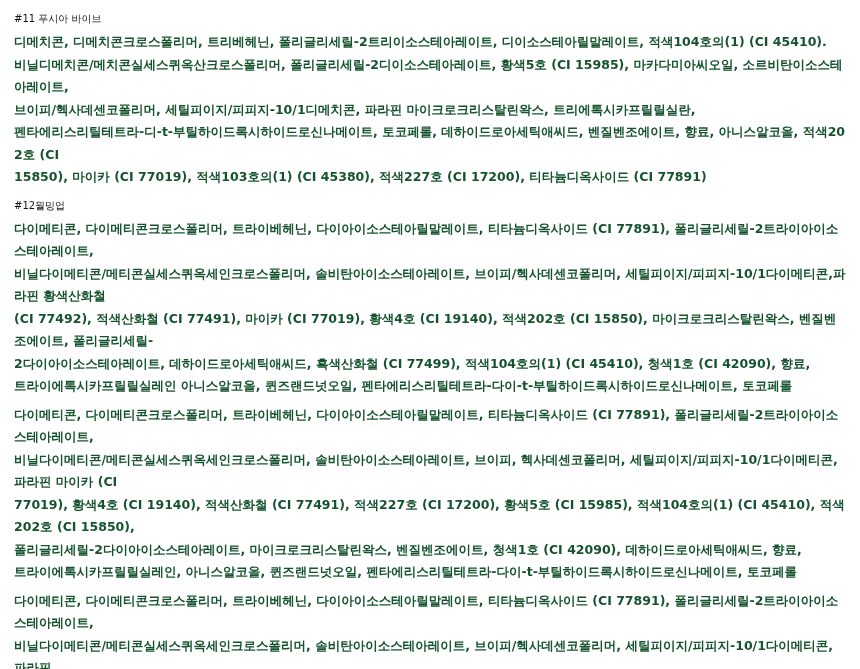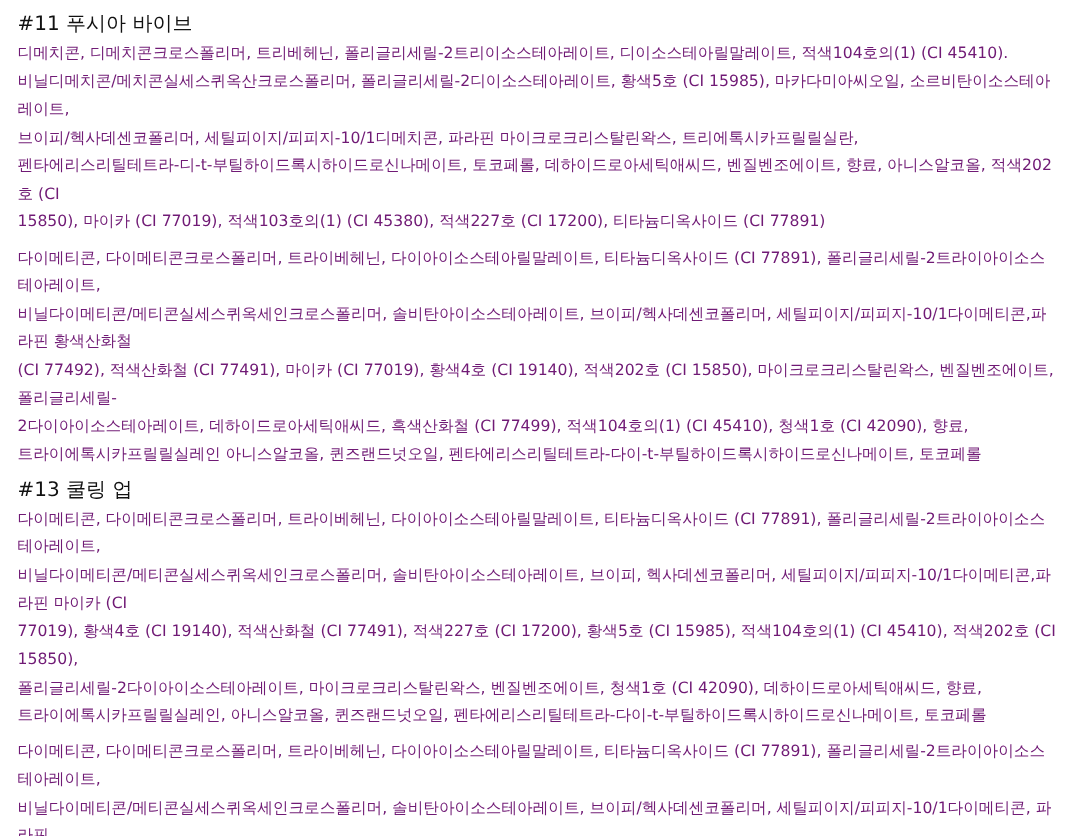--- a/index.html
+++ b/index.html
@@ -15,61 +15,61 @@
   }
   .page {
     width: 860px;
     box-sizing: border-box;
     padding: 8px 14px 10px 14px;
   }
   .section {
     margin: 0 0 6px 0;
   }
   .section-title {
-    font-size: 16px;
+    font-size: 10px;
     line-height: 22px;
     font-weight: 400;
     color: #111111;
     margin: 0 0 1px 0;
     white-space: pre-wrap;
   }
   .section-body {
     font-size: 12.5px;
     line-height: 22.5px;
-    font-weight: 400;
-    color: #701a75;
+    font-weight: 700;
+    color: #14532d;
     margin: 0;
     white-space: pre-wrap;
     word-break: break-all;
   }
 </style>
 </head>
 <body>
 
 <div class="page">
 
   <div class="section">
     <div class="section-title">#11 푸시아 바이브</div>
     <div class="section-body">디메치콘, 디메치콘크로스폴리머, 트리베헤닌, 폴리글리세릴-2트리이소스테아레이트, 디이소스테아릴말레이트, 적색104호의(1) (CI 45410).
 비닐디메치콘/메치콘실세스퀴옥산크로스폴리머, 폴리글리세릴-2디이소스테아레이트, 황색5호 (CI 15985), 마카다미아씨오일, 소르비탄이소스테아레이트,
 브이피/헥사데센코폴리머, 세틸피이지/피피지-10/1디메치콘, 파라핀 마이크로크리스탈린왁스, 트리에톡시카프릴릴실란,
 펜타에리스리틸테트라-디-t-부틸하이드록시하이드로신나메이트, 토코페롤, 데하이드로아세틱애씨드, 벤질벤조에이트, 향료, 아니스알코올, 적색202호 (CI
 15850), 마이카 (CI 77019), 적색103호의(1) (CI 45380), 적색227호 (CI 17200), 티타늄디옥사이드 (CI 77891)</div>
   </div>
 
   <div class="section">
+    <div class="section-title">#12월밍업</div>
     <div class="section-body">다이메티콘, 다이메티콘크로스폴리머, 트라이베헤닌, 다이아이소스테아릴말레이트, 티타늄디옥사이드 (CI 77891), 폴리글리세릴-2트라이아이소스테아레이트,
 비닐다이메티콘/메티콘실세스퀴옥세인크로스폴리머, 솔비탄아이소스테아레이트, 브이피/헥사데센코폴리머, 세틸피이지/피피지-10/1다이메티콘,파라핀 황색산화철
 (CI 77492), 적색산화철 (CI 77491), 마이카 (CI 77019), 황색4호 (CI 19140), 적색202호 (CI 15850), 마이크로크리스탈린왁스, 벤질벤조에이트, 폴리글리세릴-
 2다이아이소스테아레이트, 데하이드로아세틱애씨드, 흑색산화철 (CI 77499), 적색104호의(1) (CI 45410), 청색1호 (CI 42090), 향료,
 트라이에톡시카프릴릴실레인 아니스알코올, 퀸즈랜드넛오일, 펜타에리스리틸테트라-다이-t-부틸하이드록시하이드로신나메이트, 토코페롤</div>
   </div>
 
   <div class="section">
-    <div class="section-title">#13 쿨링 업</div>
     <div class="section-body">다이메티콘, 다이메티콘크로스폴리머, 트라이베헤닌, 다이아이소스테아릴말레이트, 티타늄디옥사이드 (CI 77891), 폴리글리세릴-2트라이아이소스테아레이트,
 비닐다이메티콘/메티콘실세스퀴옥세인크로스폴리머, 솔비탄아이소스테아레이트, 브이피, 헥사데센코폴리머, 세틸피이지/피피지-10/1다이메티콘,파라핀 마이카 (CI
 77019), 황색4호 (CI 19140), 적색산화철 (CI 77491), 적색227호 (CI 17200), 황색5호 (CI 15985), 적색104호의(1) (CI 45410), 적색202호 (CI 15850),
 폴리글리세릴-2다이아이소스테아레이트, 마이크로크리스탈린왁스, 벤질벤조에이트, 청색1호 (CI 42090), 데하이드로아세틱애씨드, 향료,
 트라이에톡시카프릴릴실레인, 아니스알코올, 퀸즈랜드넛오일, 펜타에리스리틸테트라-다이-t-부틸하이드록시하이드로신나메이트, 토코페롤</div>
   </div>
 
   <div class="section">
     <div class="section-body">다이메티콘, 다이메티콘크로스폴리머, 트라이베헤닌, 다이아이소스테아릴말레이트, 티타늄디옥사이드 (CI 77891), 폴리글리세릴-2트라이아이소스테아레이트,
 비닐다이메티콘/메티콘실세스퀴옥세인크로스폴리머, 솔비탄아이소스테아레이트, 브이피/헥사데센코폴리머, 세틸피이지/피피지-10/1다이메티콘, 파라핀

